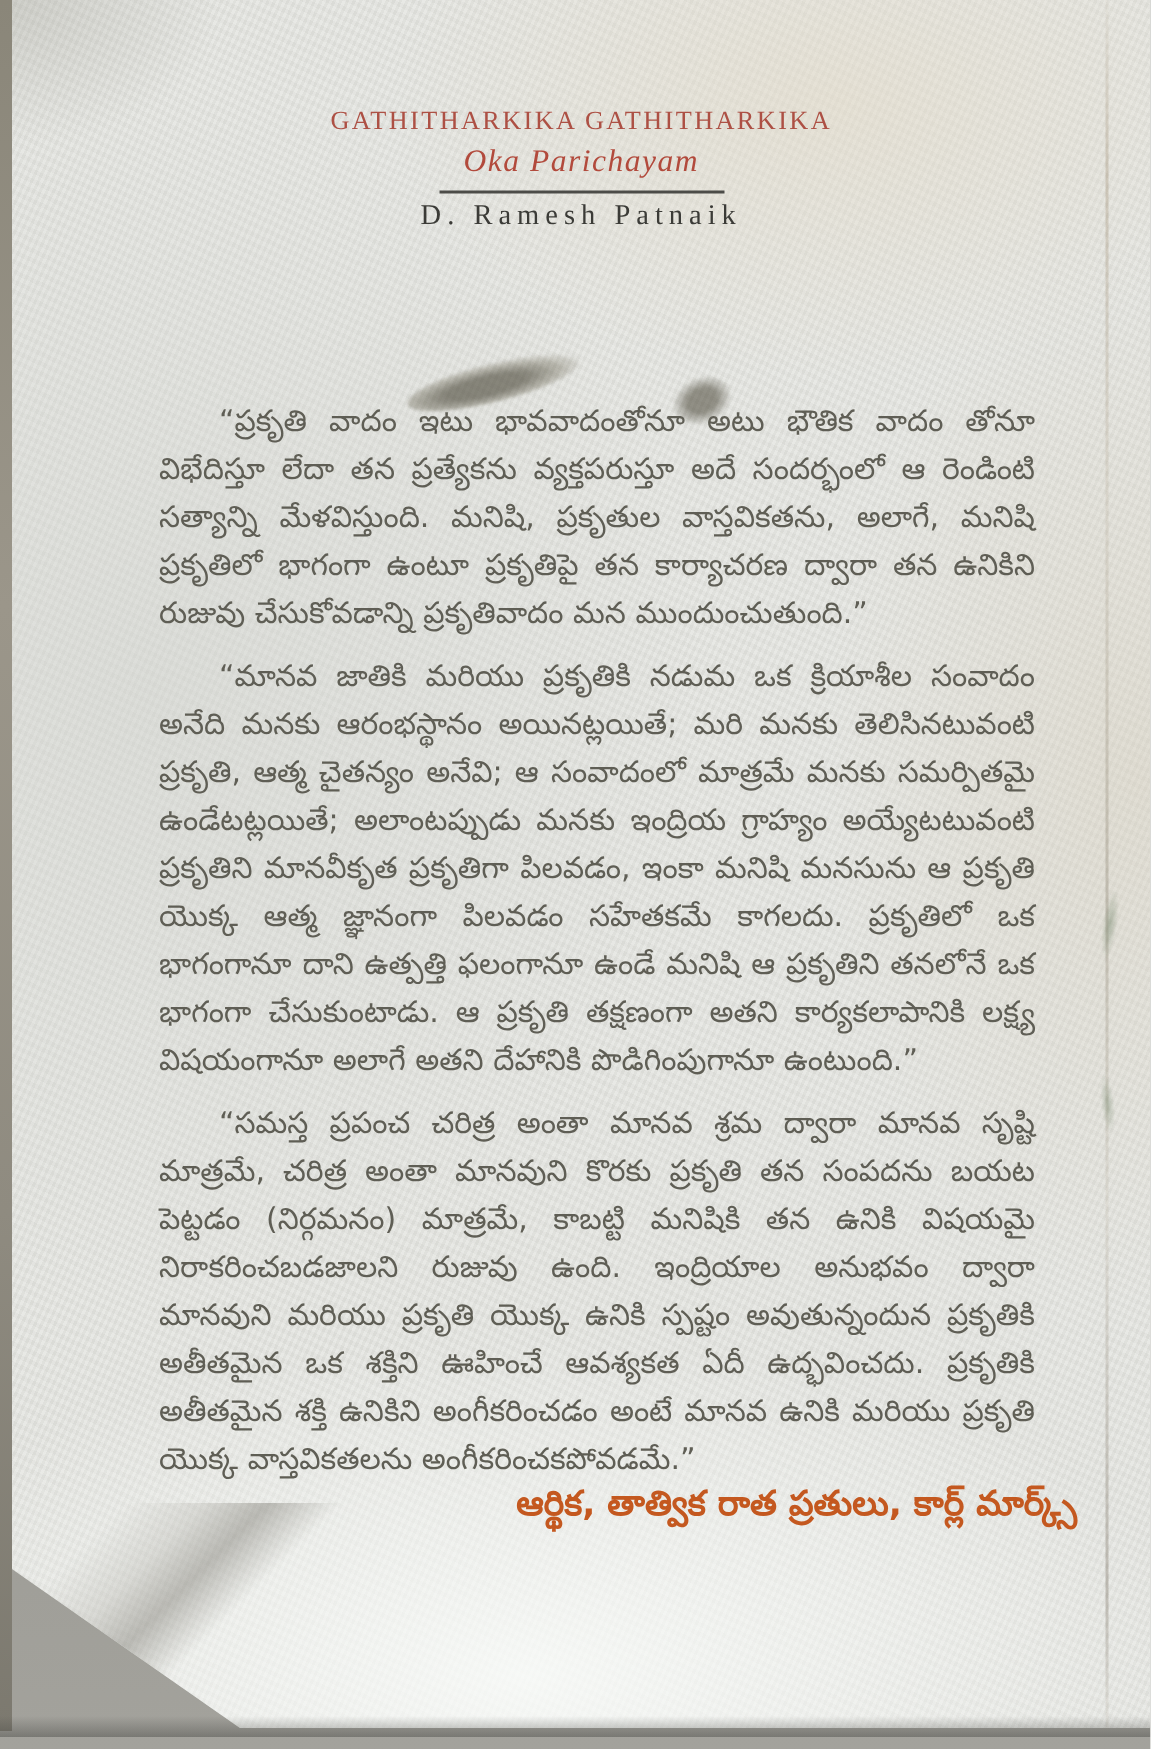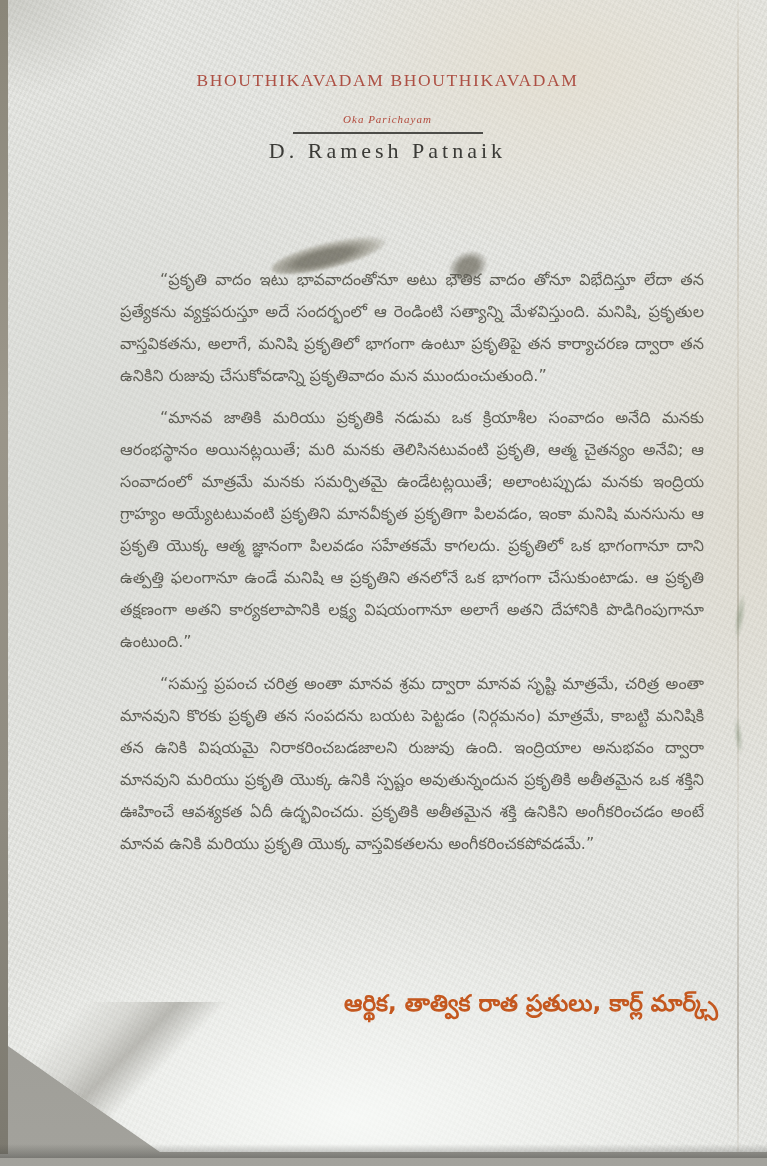--- a/index.html
+++ b/index.html
@@ -71,37 +71,37 @@
     text-align:center;
   }
   .title{
     font-family:"Liberation Serif",serif;
     font-size:17.5px;letter-spacing:1.6px;
     color:#ad5044;font-weight:400;
   }
   .subtitle{
     font-family:"Liberation Serif",serif;
     font-style:italic;
-    font-size:11px;letter-spacing:1px;
-    color:#b24a3c;margin-top:22px;
+    font-size:21px;letter-spacing:1px;
+    color:#b24a3c;margin-top:4px;
   }
   .rule{
     width:190px;height:2px;background:#4c4c48;
     margin:7px auto 4px auto;
   }
   .author{
     font-family:"Liberation Serif",serif;
-    font-size:22px;letter-spacing:4px;
+    font-size:19px;letter-spacing:4px;
     color:#3b3b37;
   }
   
   .text-block{
-    position:absolute;left:112px;top:264px;width:584px;
+    position:absolute;left:98px;top:264px;width:584px;
     color:#5f5e55;
-    font-size:16px;line-height:32px;
+    font-size:20px;line-height:32px;
     text-align:justify;
   }
   .text-block p{
     margin:0 0 10px 0;
     text-indent:40px;
   }
   .attribution{
     position:absolute;top:990px;right:49px;left:112px;
     text-align:right;
     color:#c4581f;font-weight:bold;font-size:23px;
@@ -116,21 +116,21 @@
 </head>
 <body>
 
 <div class="scene">
 
   <div class="spine-strip"></div>
 
   <div class="paper">
 
     <div class="header">
-      <div class="title">BHOUTHIKAVADAM BHOUTHIKAVADAM</div>
+      <div class="title">GATHITHARKIKA GATHITHARKIKA</div>
       <div class="subtitle">Oka Parichayam</div>
       <div class="rule"></div>
       <div class="author">D. Ramesh Patnaik</div>
     </div>
 
     <div class="stain-1"></div>
     <div class="stain-2"></div>
 
     <div class="text-block">
       <p>“ప్రకృతి వాదం ఇటు భావవాదంతోనూ అటు భౌతిక వాదం తోనూ విభేదిస్తూ లేదా తన ప్రత్యేకను వ్యక్తపరుస్తూ అదే సందర్భంలో ఆ రెండింటి సత్యాన్ని మేళవిస్తుంది. మనిషి, ప్రకృతుల వాస్తవికతను, అలాగే, మనిషి ప్రకృతిలో భాగంగా ఉంటూ ప్రకృతిపై తన కార్యాచరణ ద్వారా తన ఉనికిని రుజువు చేసుకోవడాన్ని ప్రకృతివాదం మన ముందుంచుతుంది.”</p>

